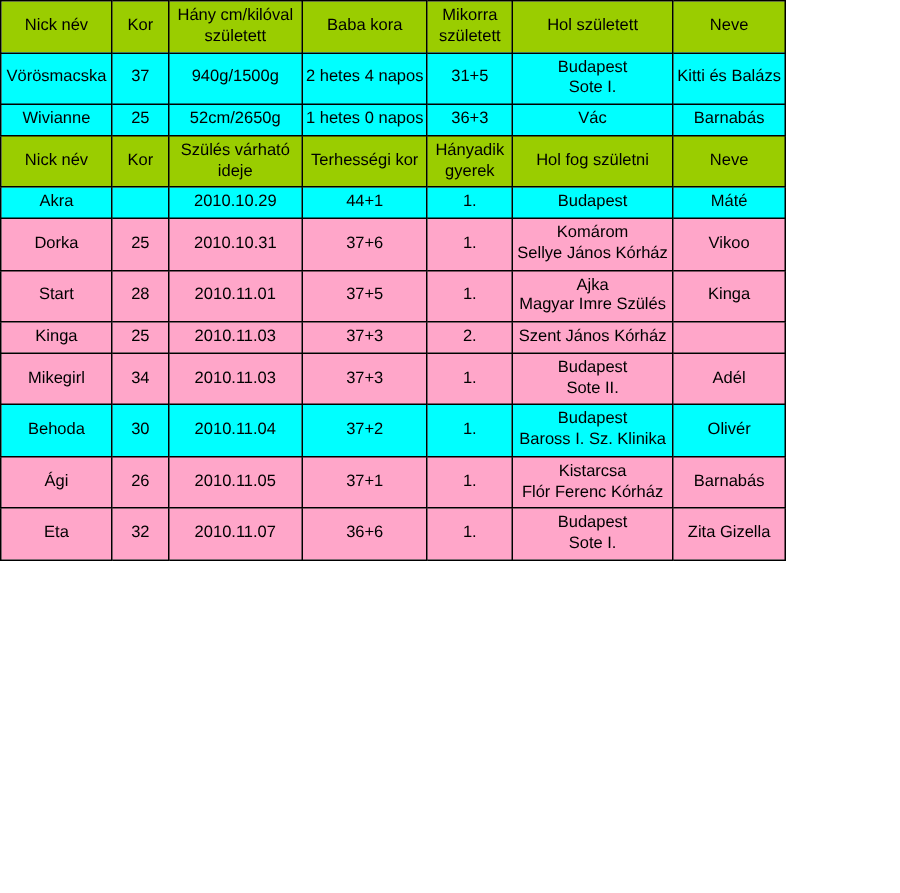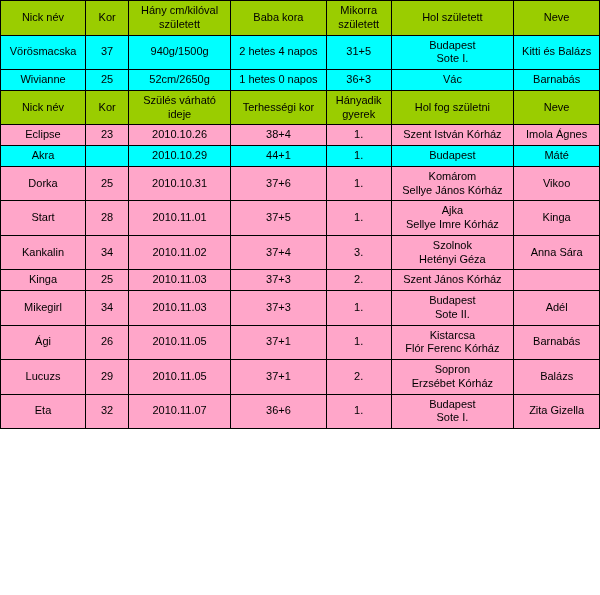--- a/index.html
+++ b/index.html
@@ -6,21 +6,21 @@
   body{
     width:600px;height:595px;
     background:#ffffff;
     font-family:"Liberation Sans", sans-serif;
     font-size:11px;
     color:#000000;
     overflow:hidden;
   }
   table{
     border-collapse:collapse;
-    width:600px;
+    width:524px;
     table-layout:fixed;
   }
   td{
     border:1px solid #000000;
     text-align:center;
     vertical-align:middle;
     padding:3px 2px;
     line-height:1.25;
     word-wrap:break-word;
   }
@@ -131,43 +131,20 @@
           <span class="line2">Hányadik gyerek</span>
         </td>
         <td class="c-green hdr">
           <span class="line2">Hol fog születni</span>
         </td>
         <td class="c-green hdr">
           <span class="line2">Neve</span>
         </td>
       </tr>
       <tr>
-        <td class="c-pink">
-          <span class="line2">Eclipse</span>
-        </td>
-        <td class="c-pink">
-          <span class="line2">23</span>
-        </td>
-        <td class="c-pink">
-          <span class="line2">2010.10.26</span>
-        </td>
-        <td class="c-pink">
-          <span class="line2">38+4</span>
-        </td>
-        <td class="c-pink">
-          <span class="line2">1.</span>
-        </td>
-        <td class="c-pink">
-          <span class="line2">Szent István Kórház</span>
-        </td>
-        <td class="c-pink">
-          <span class="line2">Imola Ágnes</span>
-        </td>
-      </tr>
-      <tr>
         <td class="c-cyan">
           <span class="line2">Akra</span>
         </td>
         <td class="c-cyan">
           <span class="line2"></span>
         </td>
         <td class="c-cyan">
           <span class="line2">2010.10.29</span>
         </td>
         <td class="c-cyan">
@@ -218,95 +195,95 @@
           <span class="line2">2010.11.01</span>
         </td>
         <td class="c-pink">
           <span class="line2">37+5</span>
         </td>
         <td class="c-pink">
           <span class="line2">1.</span>
         </td>
         <td class="c-pink">
           <span class="line2">Ajka</span>
-          <span class="line2">Sellye Imre Kórház</span>
+          <span class="line2">Magyar Imre Szülés</span>
         </td>
         <td class="c-pink">
           <span class="line2">Kinga</span>
         </td>
       </tr>
       <tr>
         <td class="c-pink">
-          <span class="line2">Kankalin</span>
+          <span class="line2">Kinga</span>
+        </td>
+        <td class="c-pink">
+          <span class="line2">25</span>
+        </td>
+        <td class="c-pink">
+          <span class="line2">2010.11.03</span>
+        </td>
+        <td class="c-pink">
+          <span class="line2">37+3</span>
+        </td>
+        <td class="c-pink">
+          <span class="line2">2.</span>
+        </td>
+        <td class="c-pink">
+          <span class="line2">Szent János Kórház</span>
+        </td>
+        <td class="c-pink">
+          <span class="line2"></span>
+        </td>
+      </tr>
+      <tr>
+        <td class="c-pink">
+          <span class="line2">Mikegirl</span>
         </td>
         <td class="c-pink">
           <span class="line2">34</span>
         </td>
         <td class="c-pink">
-          <span class="line2">2010.11.02</span>
-        </td>
-        <td class="c-pink">
-          <span class="line2">37+4</span>
-        </td>
-        <td class="c-pink">
-          <span class="line2">3.</span>
-        </td>
-        <td class="c-pink">
-          <span class="line2">Szolnok</span>
-          <span class="line2">Hetényi Géza</span>
-        </td>
-        <td class="c-pink">
-          <span class="line2">Anna Sára</span>
-        </td>
-      </tr>
-      <tr>
-        <td class="c-pink">
-          <span class="line2">Kinga</span>
-        </td>
-        <td class="c-pink">
-          <span class="line2">25</span>
-        </td>
-        <td class="c-pink">
           <span class="line2">2010.11.03</span>
         </td>
         <td class="c-pink">
           <span class="line2">37+3</span>
         </td>
         <td class="c-pink">
-          <span class="line2">2.</span>
-        </td>
-        <td class="c-pink">
-          <span class="line2">Szent János Kórház</span>
-        </td>
-        <td class="c-pink">
-          <span class="line2"></span>
-        </td>
-      </tr>
-      <tr>
-        <td class="c-pink">
-          <span class="line2">Mikegirl</span>
-        </td>
-        <td class="c-pink">
-          <span class="line2">34</span>
-        </td>
-        <td class="c-pink">
-          <span class="line2">2010.11.03</span>
-        </td>
-        <td class="c-pink">
-          <span class="line2">37+3</span>
-        </td>
-        <td class="c-pink">
           <span class="line2">1.</span>
         </td>
         <td class="c-pink">
           <span class="line2">Budapest</span>
           <span class="line2">Sote II.</span>
         </td>
         <td class="c-pink">
           <span class="line2">Adél</span>
+        </td>
+      </tr>
+      <tr>
+        <td class="c-cyan">
+          <span class="line2">Behoda</span>
+        </td>
+        <td class="c-cyan">
+          <span class="line2">30</span>
+        </td>
+        <td class="c-cyan">
+          <span class="line2">2010.11.04</span>
+        </td>
+        <td class="c-cyan">
+          <span class="line2">37+2</span>
+        </td>
+        <td class="c-cyan">
+          <span class="line2">1.</span>
+        </td>
+        <td class="c-cyan">
+          <span class="line2">Budapest</span>
+          <span class="line2">Baross I. Sz. Klinika</span>
+        </td>
+        <td class="c-cyan">
+          <span class="line2">Olivér</span>
         </td>
       </tr>
       <tr>
         <td class="c-pink">
           <span class="line2">Ági</span>
         </td>
         <td class="c-pink">
           <span class="line2">26</span>
         </td>
         <td class="c-pink">
@@ -317,44 +294,20 @@
         </td>
         <td class="c-pink">
           <span class="line2">1.</span>
         </td>
         <td class="c-pink">
           <span class="line2">Kistarcsa</span>
           <span class="line2">Flór Ferenc Kórház</span>
         </td>
         <td class="c-pink">
           <span class="line2">Barnabás</span>
-        </td>
-      </tr>
-      <tr>
-        <td class="c-pink">
-          <span class="line2">Lucuzs</span>
-        </td>
-        <td class="c-pink">
-          <span class="line2">29</span>
-        </td>
-        <td class="c-pink">
-          <span class="line2">2010.11.05</span>
-        </td>
-        <td class="c-pink">
-          <span class="line2">37+1</span>
-        </td>
-        <td class="c-pink">
-          <span class="line2">2.</span>
-        </td>
-        <td class="c-pink">
-          <span class="line2">Sopron</span>
-          <span class="line2">Erzsébet Kórház</span>
-        </td>
-        <td class="c-pink">
-          <span class="line2">Balázs</span>
         </td>
       </tr>
       <tr>
         <td class="c-pink">
           <span class="line2">Eta</span>
         </td>
         <td class="c-pink">
           <span class="line2">32</span>
         </td>
         <td class="c-pink">

